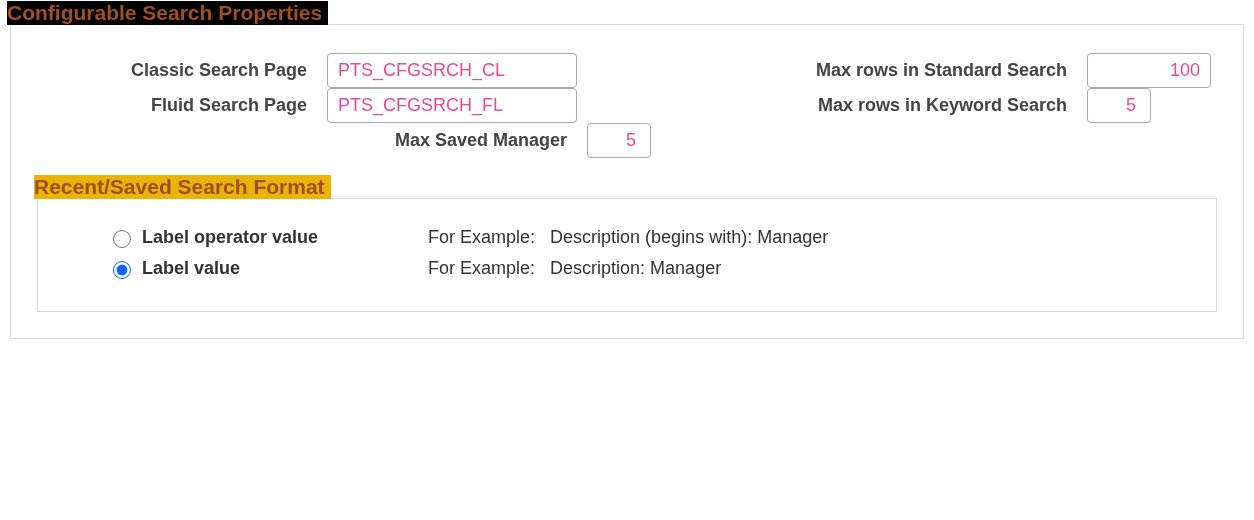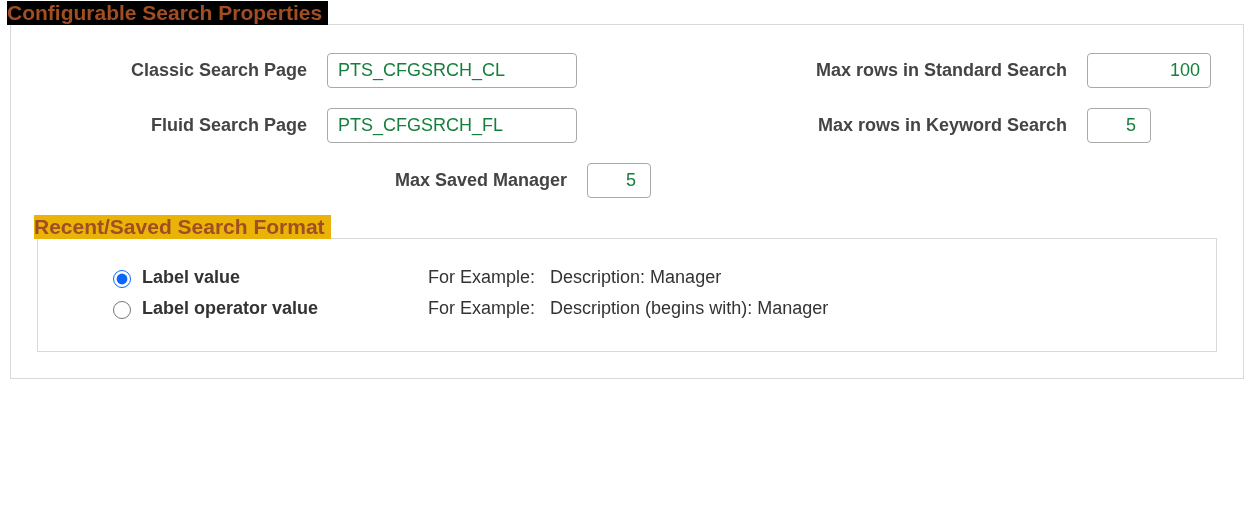--- a/index.html
+++ b/index.html
@@ -30,41 +30,40 @@
     left: -4px;
     background: #000000;
     padding: 0 6px 0 0;
     color: var(--brown);
     font-weight: bold;
     font-size: 21px;
   }
   .grid {
     display: grid;
     grid-template-columns: 290px 260px 120px 380px 150px;
-    row-gap: 20px;
     align-items: center;
   }
   .lbl {
     text-align: right;
     font-weight: bold;
     color: #444;
     padding-right: 20px;
     white-space: nowrap;
   }
   .lbl-right {
     text-align: right;
     font-weight: bold;
     color: #444;
     padding-right: 20px;
     white-space: nowrap;
   }
   input[type=text] {
     font-family: Arial, Helvetica, sans-serif;
     font-size: 18px;
-    color: #15803d;
+    color: #ec4899;
     padding: 6px 10px;
     border: 1px solid #a9a9a9;
     border-radius: 4px;
   }
   input.text-wide { width: 250px; }
   input.num-wide  { width: 124px; text-align: right; }
   input.num-small { width: 64px;  text-align: right; padding-right: 14px;}
   .spacer { }
   
   .inner-wrap { margin-top: 40px; }
@@ -138,34 +137,34 @@
       <input type="text" class="num-small" value="5" style="">
     </div>
   </div>
 
   <div class="inner-wrap">
     <div class="inner-groupbox">
       <span class="legend">Recent/Saved Search Format</span>
 
       <div class="radiorow">
         <label>
+          <input type="radio" name="fmt" style="">
+          <span>Label operator value</span>
+        </label>
+        <div class="example">
+          <span>For Example:</span>&nbsp;&nbsp;
+          <span>Description (begins with):    Manager</span>
+        </div>
+      </div>
+
+      <div class="radiorow">
+        <label>
           <input type="radio" name="fmt" checked="" style="">
           <span>Label value</span>
         </label>
         <div class="example">
           <span>For Example:</span>&nbsp;&nbsp;
           <span>Description:  Manager</span>
         </div>
       </div>
-
-      <div class="radiorow">
-        <label>
-          <input type="radio" name="fmt" style="">
-          <span>Label operator value</span>
-        </label>
-        <div class="example">
-          <span>For Example:</span>&nbsp;&nbsp;
-          <span>Description (begins with):    Manager</span>
-        </div>
-      </div>
     </div>
   </div>
 </div>
 
 </body></html>

